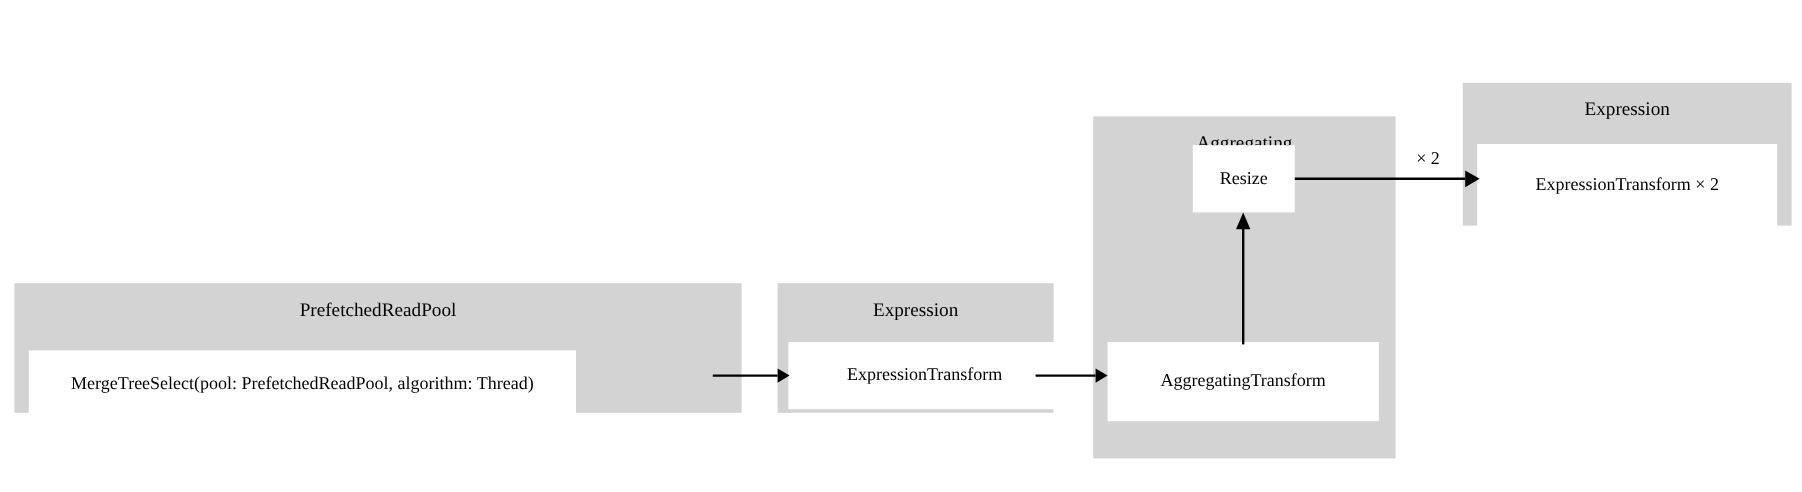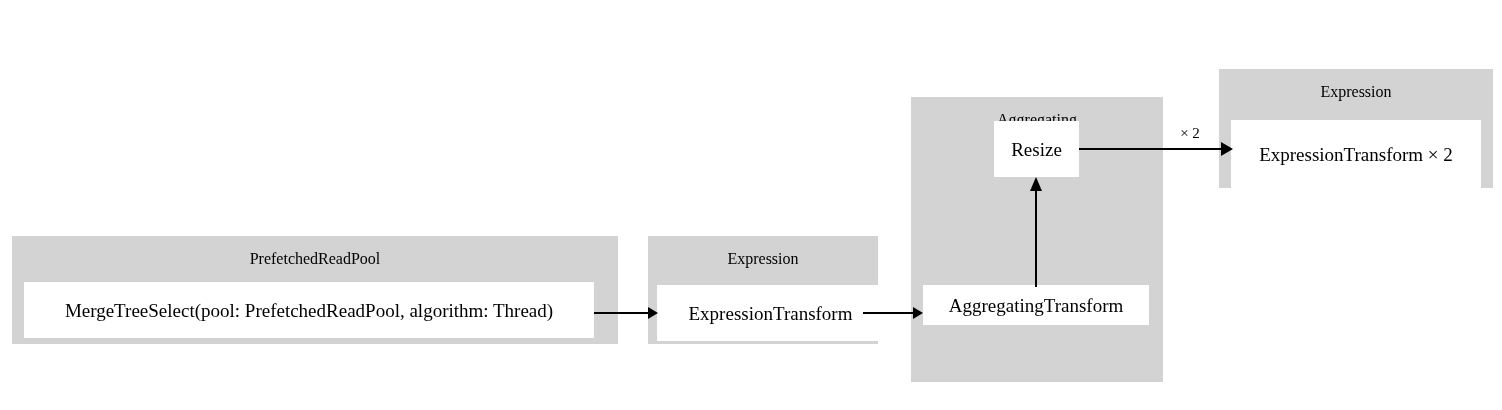--- a/index.html
+++ b/index.html
@@ -31,21 +31,21 @@
     white-space: nowrap;
   }
   .node {
     position: absolute;
     background: #ffffff;
     box-sizing: border-box;
     display: flex;
     align-items: center;
     justify-content: center;
     color: #000000;
-    font-size: 19px;
+    font-size: 15px;
     line-height: 1;
     white-space: nowrap;
   }
   .edge {
     position: absolute;
     overflow: visible;
   }
   .edge-label {
     position: absolute;
     color: #000000;
@@ -56,38 +56,38 @@
   }
 </style>
 </head>
 <body>
 
 <div id="canvas">
 
   <div class="cluster" style="left:12px; top:236px; width:606px; height:108px;">
     <div class="cluster-title" style="top:15px;">PrefetchedReadPool</div>
   </div>
-  <div class="node" style="left:24px; top:282px; width:570px; height:56px;">
+  <div class="node" style="left:24px; top:292px; width:456px; height:56px;">
     <span>MergeTreeSelect(pool: PrefetchedReadPool, algorithm: Thread)</span>
   </div>
 
   <div class="cluster" style="left:648px; top:236px; width:230px; height:108px;">
     <div class="cluster-title" style="top:15px;">Expression</div>
   </div>
   <div class="node" style="left:657px; top:285px; width:227px; height:56px;">
     <span>ExpressionTransform</span>
   </div>
 
   <div class="cluster" style="left:911px; top:66px; width:252px; height:285px;margin-top:31px;">
     <div class="cluster-title" style="top:15px;">Aggregating</div>
   </div>
   <div class="node" style="left:994px; top:121px; width:85px; height:56px;">
     <span>Resize</span>
   </div>
-  <div class="node" style="left:923px; top:285px; width:226px; height:40px;">
+  <div class="node" style="left:923px; top:285px; width:226px; height:66px;">
     <span>AggregatingTransform</span>
   </div>
 
   <div class="cluster" style="left:1219px; top:69px; width:274px; height:119px;">
     <div class="cluster-title" style="top:15px;">Expression</div>
   </div>
   <div class="node" style="left:1231px; top:120px; width:250px; height:69px;">
     <span>ExpressionTransform × 2</span>
   </div>
 

